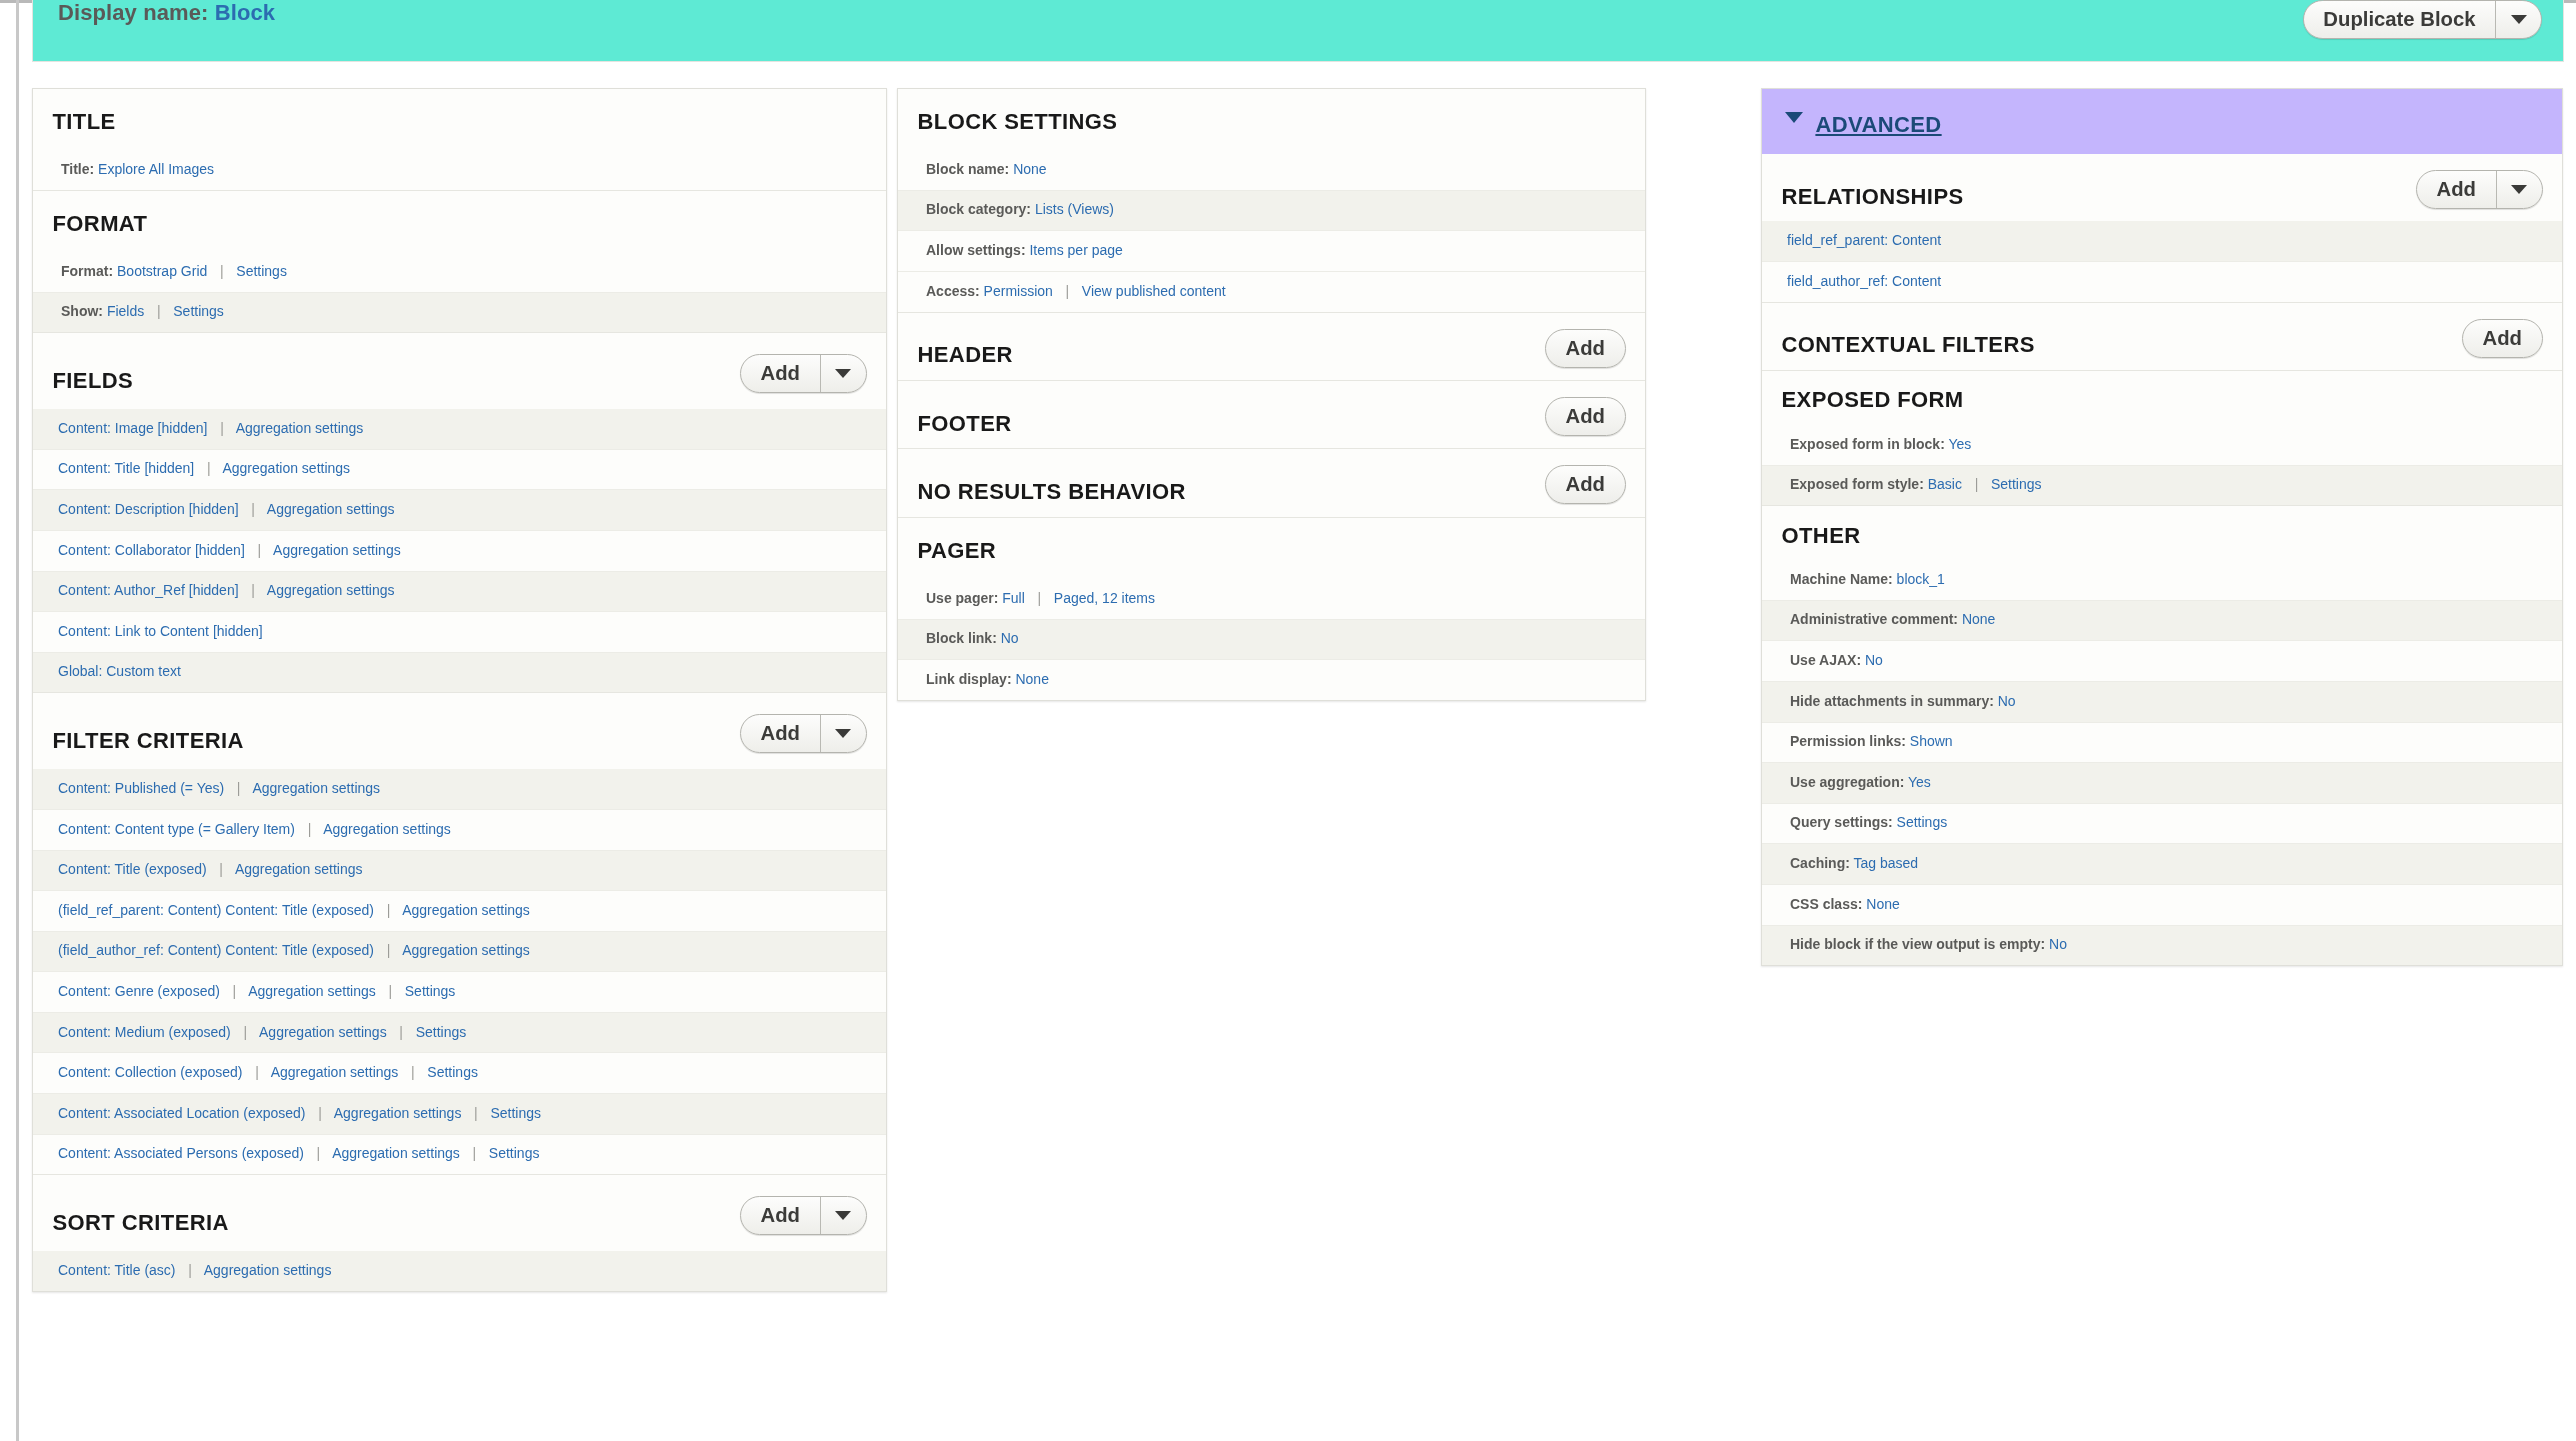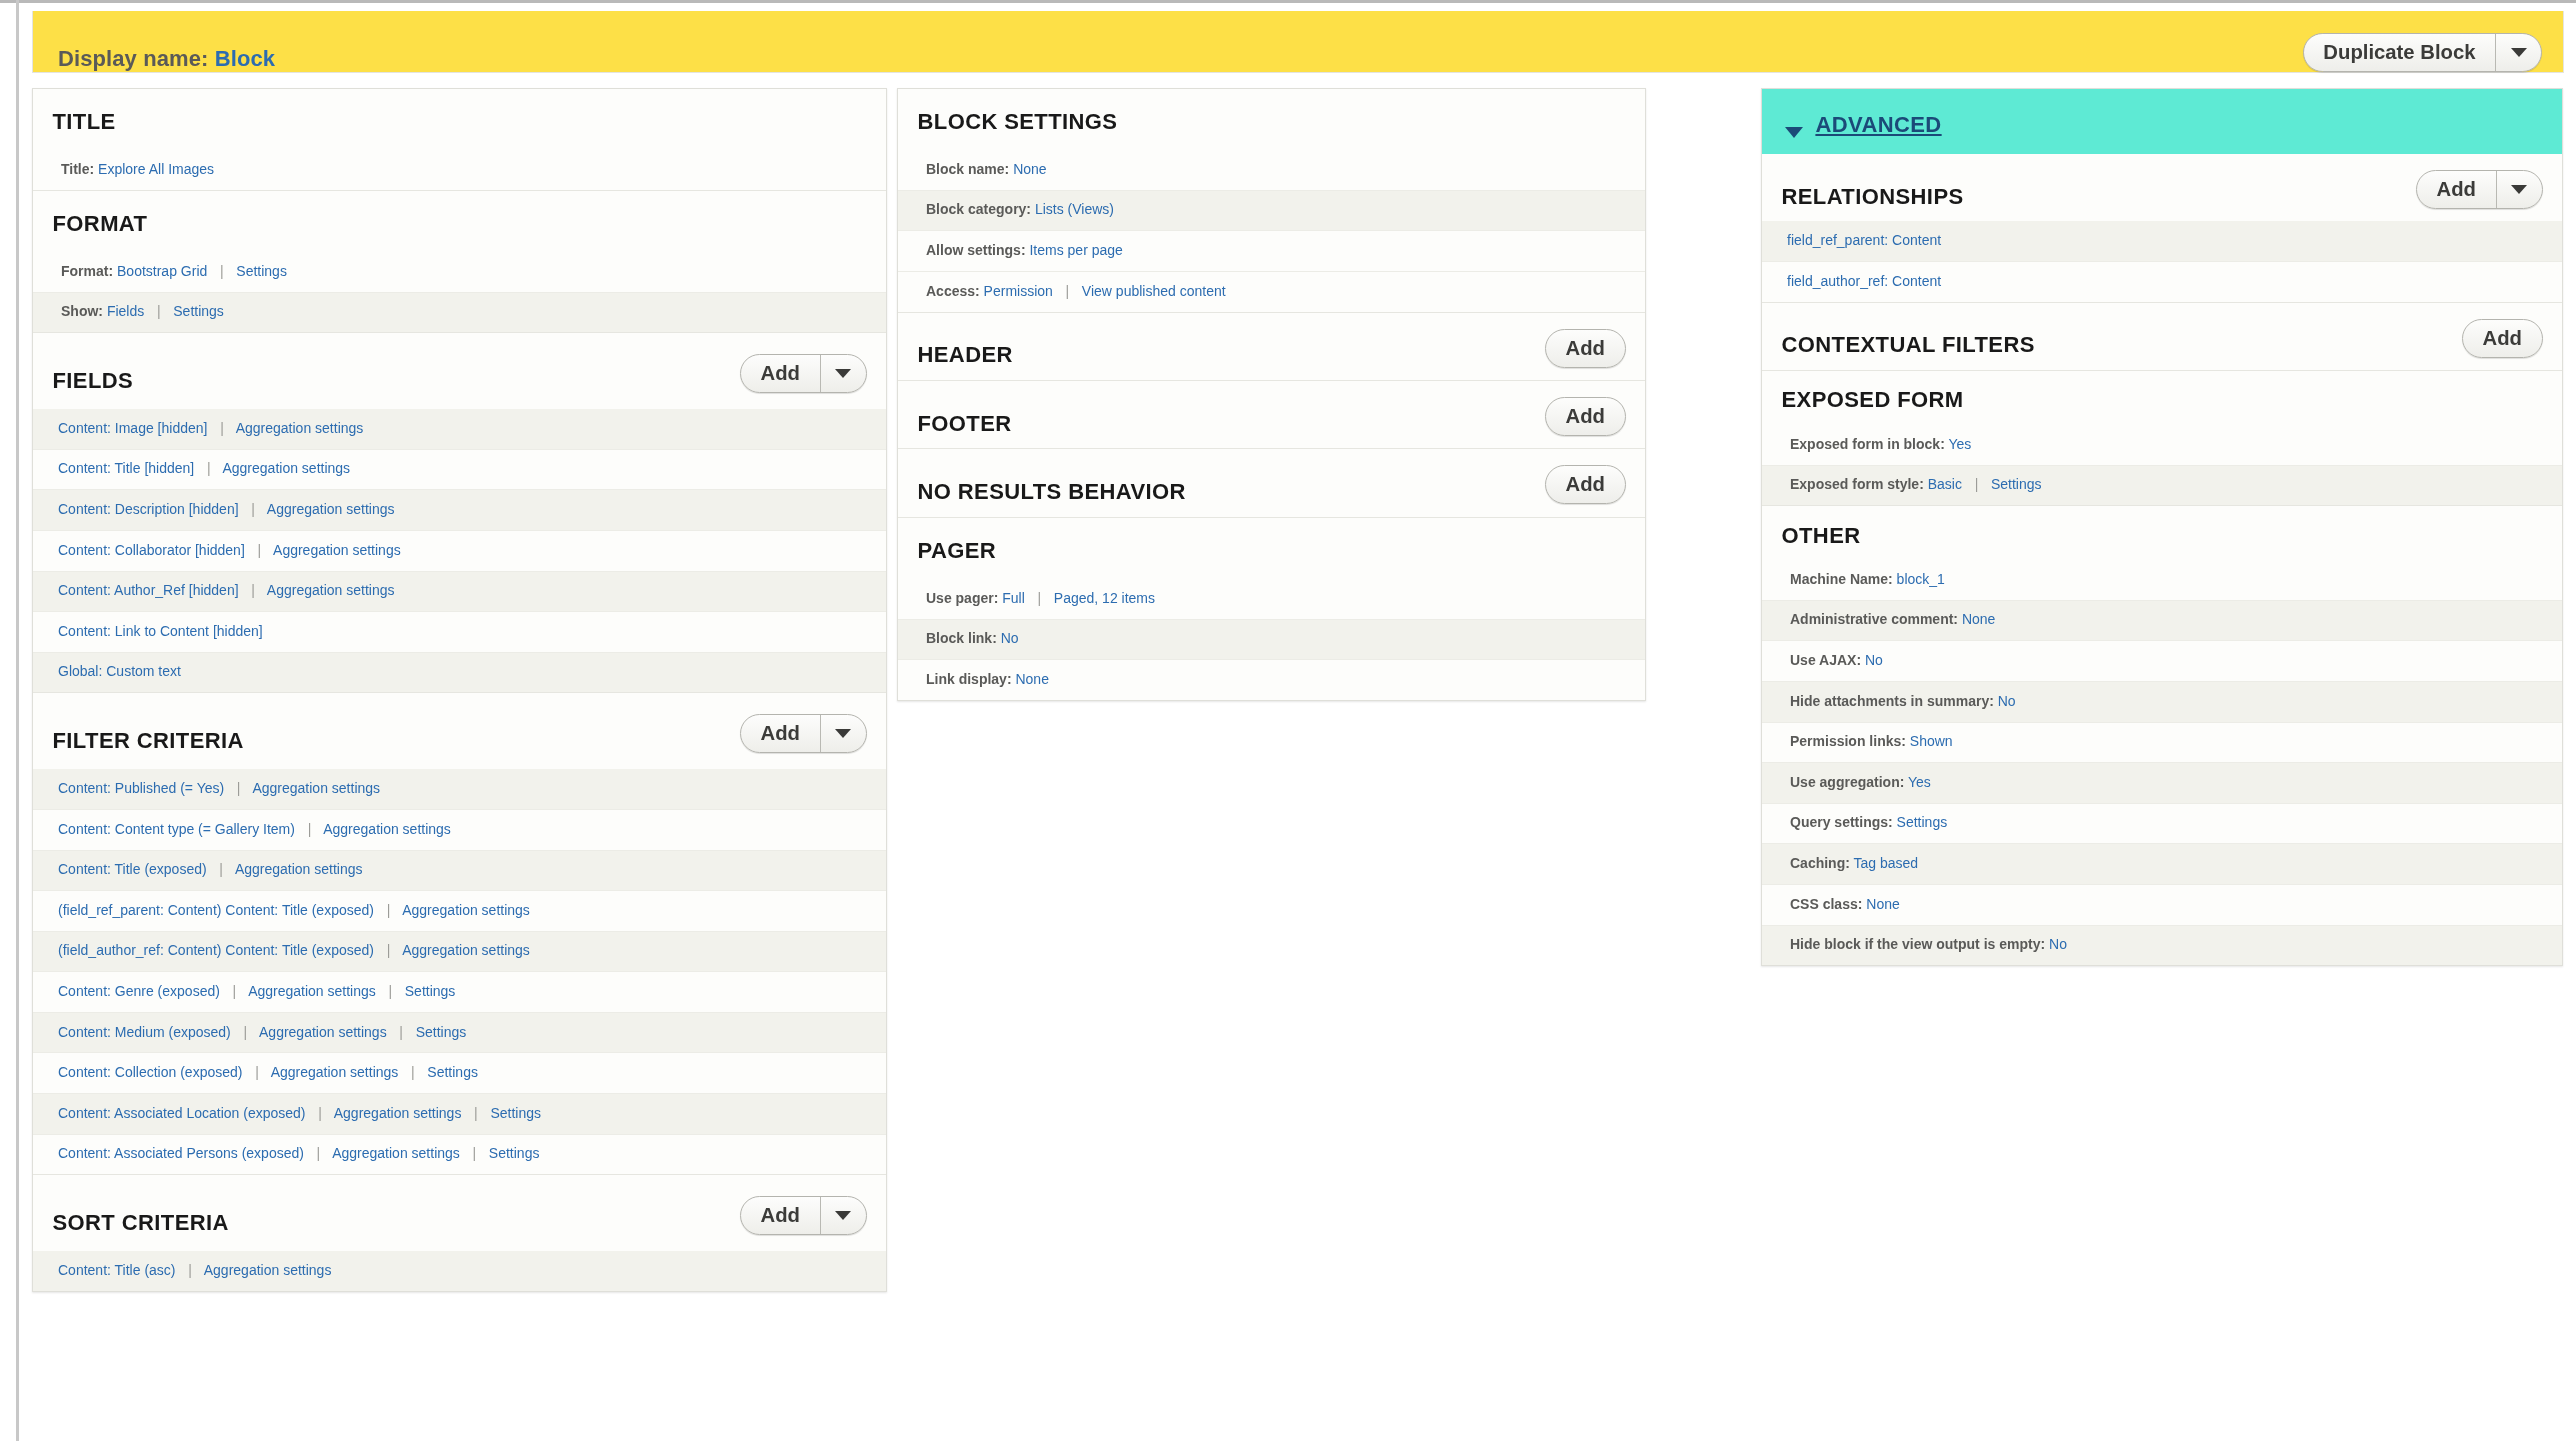--- a/index.html
+++ b/index.html
@@ -23,27 +23,27 @@
     background: #c8c8c8;
   }
   .page-top-rule {
     position: absolute; left: 0; top: 0; width: 2576px; height: 2.7px;
     background: #b9b9b9;
   }
 
   
   .display-header {
     position: absolute;
-    left: 32px; top: 11px;
+    left: 32px; top: 0;
     width: 2532px; height: 62px;
-    background: #fde047;
+    background: #5eead4;
     border: 0.9px solid #e4e4e0;
     border-top: none;
     display: flex;
-    align-items: flex-end;
+    align-items: flex-start;
     justify-content: space-between;
     padding: 0 21px 0 25px;
   }
   .display-name {
     font-size: 22px;
     color: #5a5a58;
     font-weight: bold;
     letter-spacing: 0.1px;
     white-space: nowrap;
   }
@@ -149,24 +149,24 @@
     padding-left: 25px;
   }
   .row.linkrow .lnk { font-weight: normal; }
   .row.linkrow .lnk.strong { font-weight: normal; }
 
   .section-block { }
   .section-block .rows { }
 
   
   .advanced-toggle {
-    display: flex; align-items: flex-end; gap: 12.4px;
+    display: flex; align-items: flex-start; gap: 12.4px;
     padding: 23px 19.5px 16px 23px;
     cursor: pointer;
-    background: #5eead4;
+    background: #c4b5fd;
   }
   .advanced-toggle .tri {
     width: 0; height: 0;
     border-left: 9.7px solid transparent;
     border-right: 9.7px solid transparent;
     border-top: 11.5px solid #1b4a78;
   }
   .advanced-toggle .adv-label {
     font-size: 22px;
     font-weight: bold;

